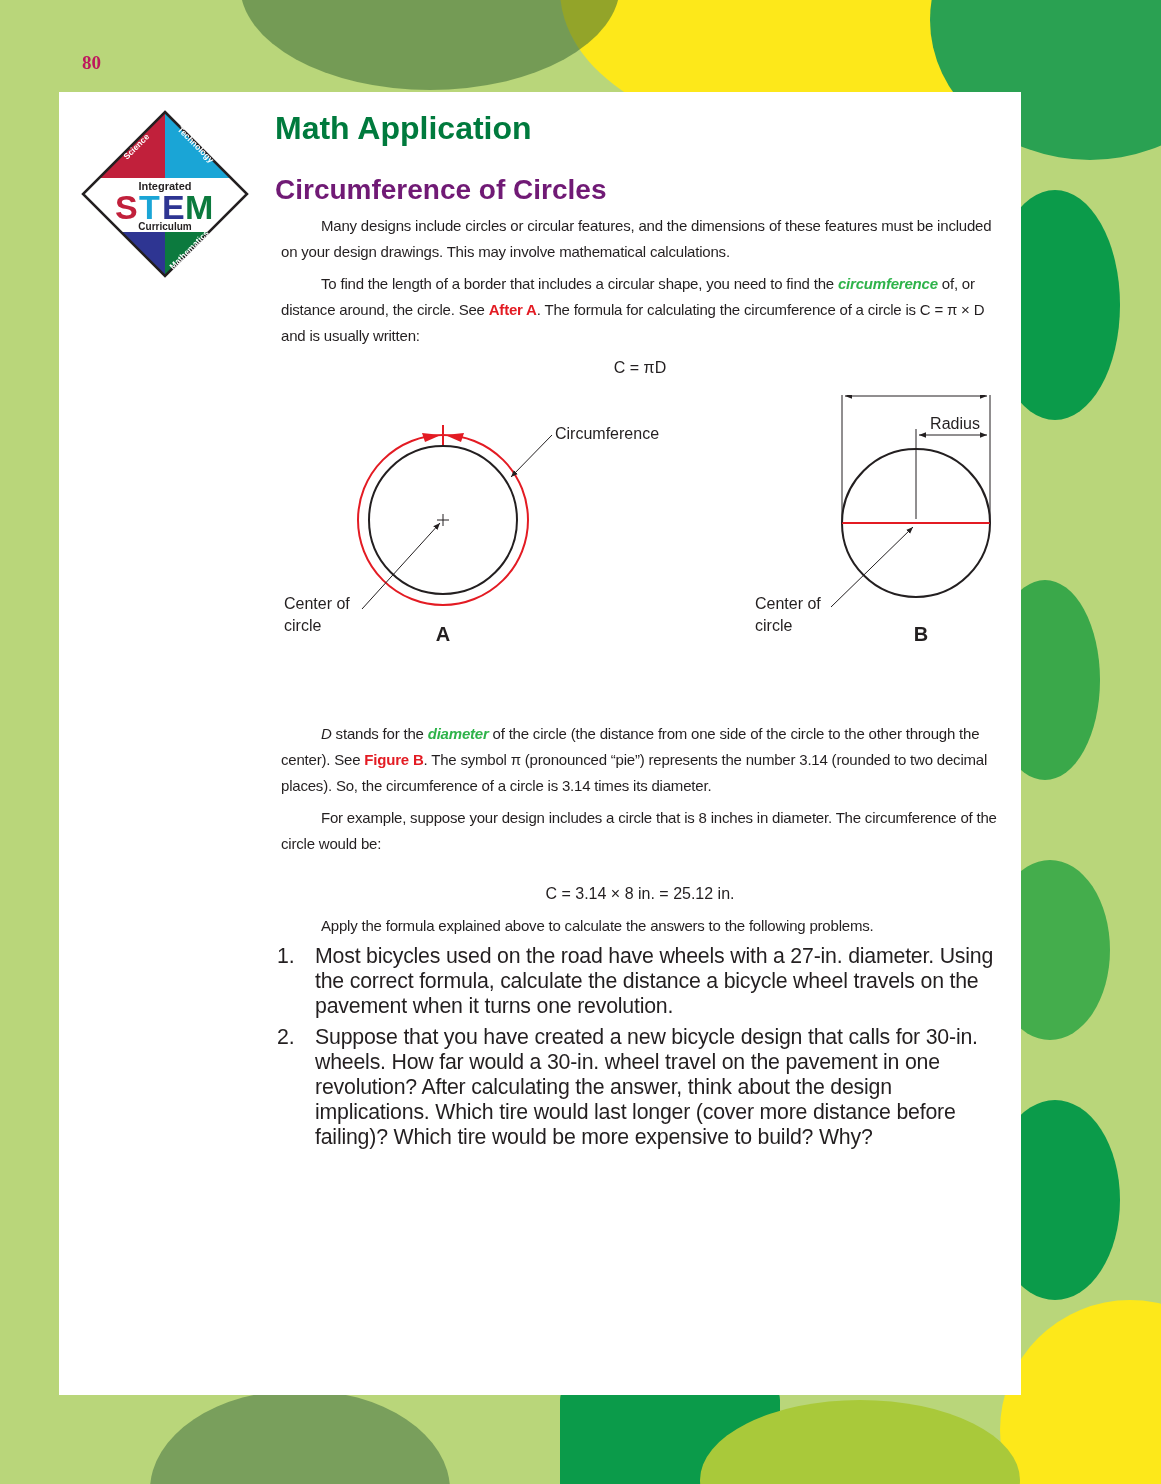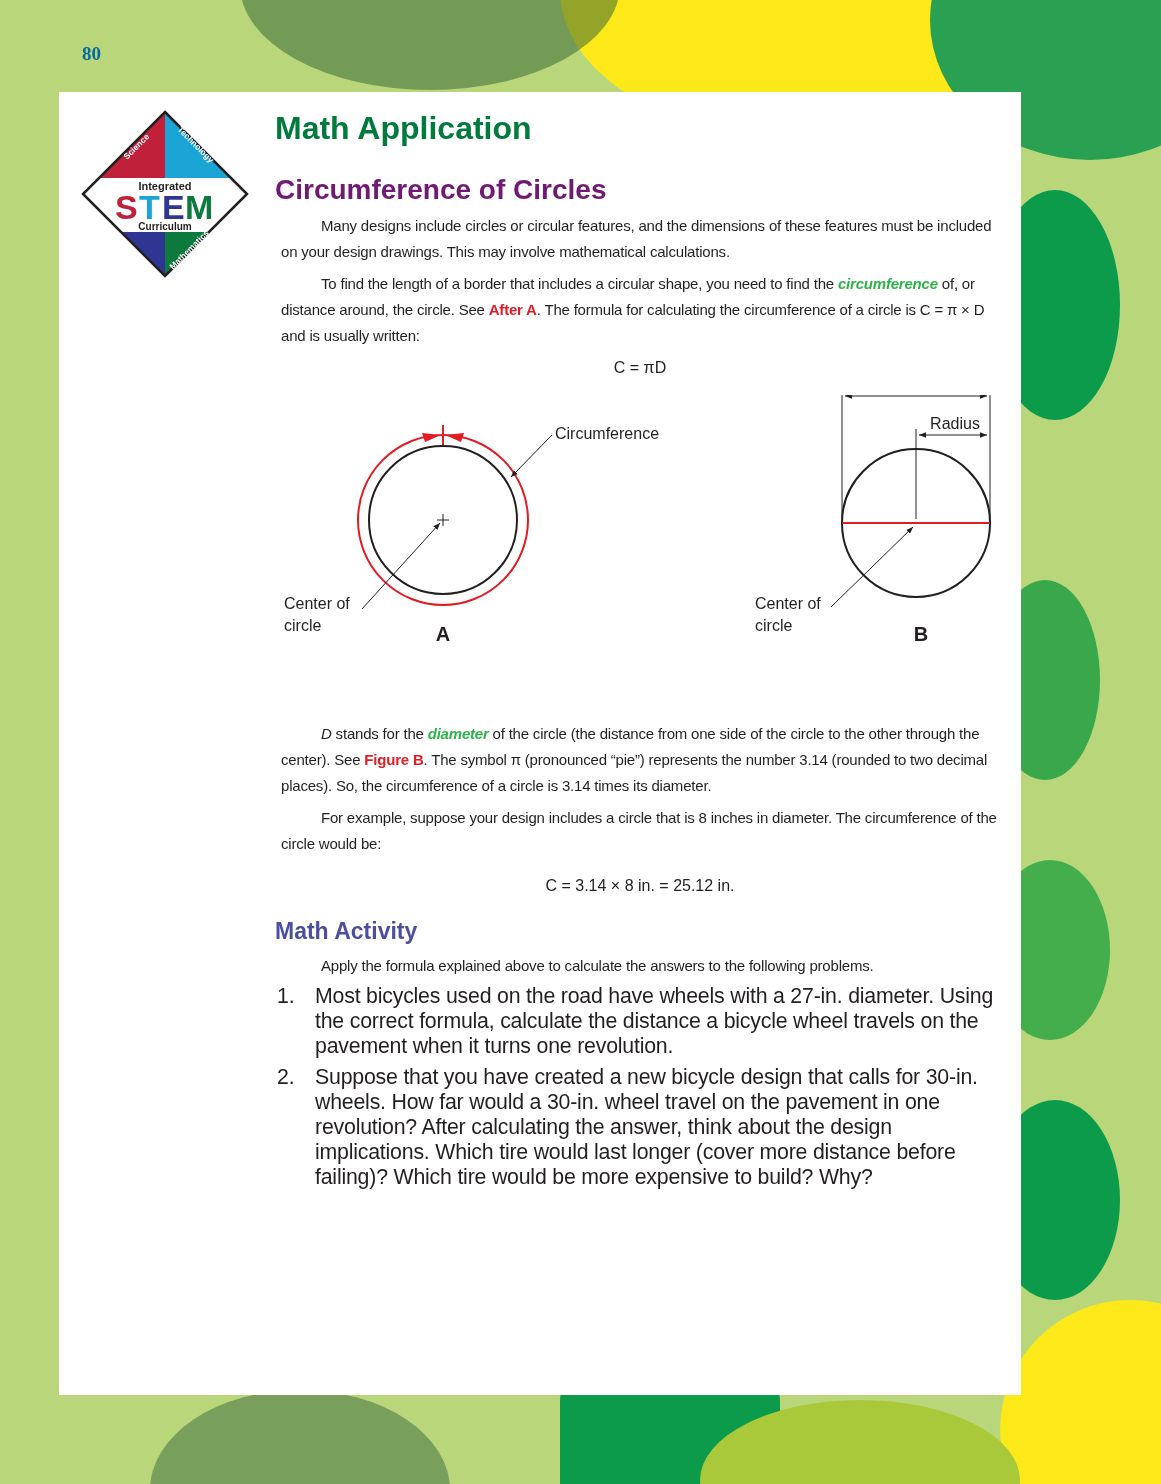--- a/index.html
+++ b/index.html
@@ -4,23 +4,23 @@
 <style>
   html, body { margin: 0; padding: 0; }
   body {
     width: 1161px; height: 1484px; position: relative; overflow: hidden;
     font-family: "Liberation Sans", sans-serif;
     background: #b9d67a;
   }
   .bg { position: absolute; inset: 0; overflow: hidden; }
   .blob { position: absolute; border-radius: 50%; }
   .page-number {
-    position: absolute; left: 82px; top: 43px;
+    position: absolute; left: 82px; top: 52px;
     font-family: "Liberation Serif", serif; font-weight: bold;
-    color: #0369a1; font-size: 19px;
+    color: #be185d; font-size: 19px;
   }
   .card {
     position: absolute; left: 59px; top: 92px; width: 962px; height: 1303px;
     background: #ffffff;
   }
   .logo { position: absolute; left: 20px; top: 16px; width: 172px; height: 172px; }
   .content { position: absolute; left: 216px; top: 17px; width: 730px; }
   h1.title {
     margin: 0; color: #007a3d; font-size: 32px; font-weight: bold; line-height: 38px;
   }
@@ -139,23 +139,22 @@
           <text x="696" y="214" font-family="Liberation Sans, sans-serif" font-size="16" fill="#231f20">Center of</text>
           <text x="696" y="236" font-family="Liberation Sans, sans-serif" font-size="16" fill="#231f20">circle</text>
           <text x="862" y="246" text-anchor="middle" font-family="Liberation Sans, sans-serif" font-size="20" font-weight="bold" fill="#231f20">B</text>
         </g>
       </svg>
     </div>
 
     <div style="margin-top:-20px;">
       <p class="body"><span style="font-style:italic;">D</span><span> stands for the </span><span class="term">diameter</span><span> of the circle (the distance from one side of the circle to the other through the center). See </span><span class="figref">Figure B</span><span>. The symbol π (pronounced “pie”) represents the number 3.14 (rounded to two decimal places). So, the circumference of a circle is 3.14 times its diameter.</span></p>
       <p class="body">For example, suppose your design includes a circle that is 8 inches in diameter. The circumference of the circle would be:</p>
-      <div class="formula" style="margin-top:16px;">C = 3.14 × 8 in. = 25.12 in.</div>
+      <div class="formula" style="margin-top:24px;">C = 3.14 × 8 in. = 25.12 in.</div>
     </div>
 
-    <h3 class="activity">Math Activity</h3>
     <p class="body" style="line-height:25px;">Apply the formula explained above to calculate the answers to the following problems.</p>
     <ol class="problems">
       <li><span class="num">1.</span><span>Most bicycles used on the road have wheels with a 27-in. diameter. Using the correct formula, calculate the distance a bicycle wheel travels on the pavement when it turns one revolution.</span></li>
       <li><span class="num">2.</span><span>Suppose that you have created a new bicycle design that calls for 30-in. wheels. How far would a 30-in. wheel travel on the pavement in one revolution? After calculating the answer, think about the design implications. Which tire would last longer (cover more distance before failing)? Which tire would be more expensive to build? Why?</span></li>
     </ol>
   </div>
 </div>
 
 </body></html>

